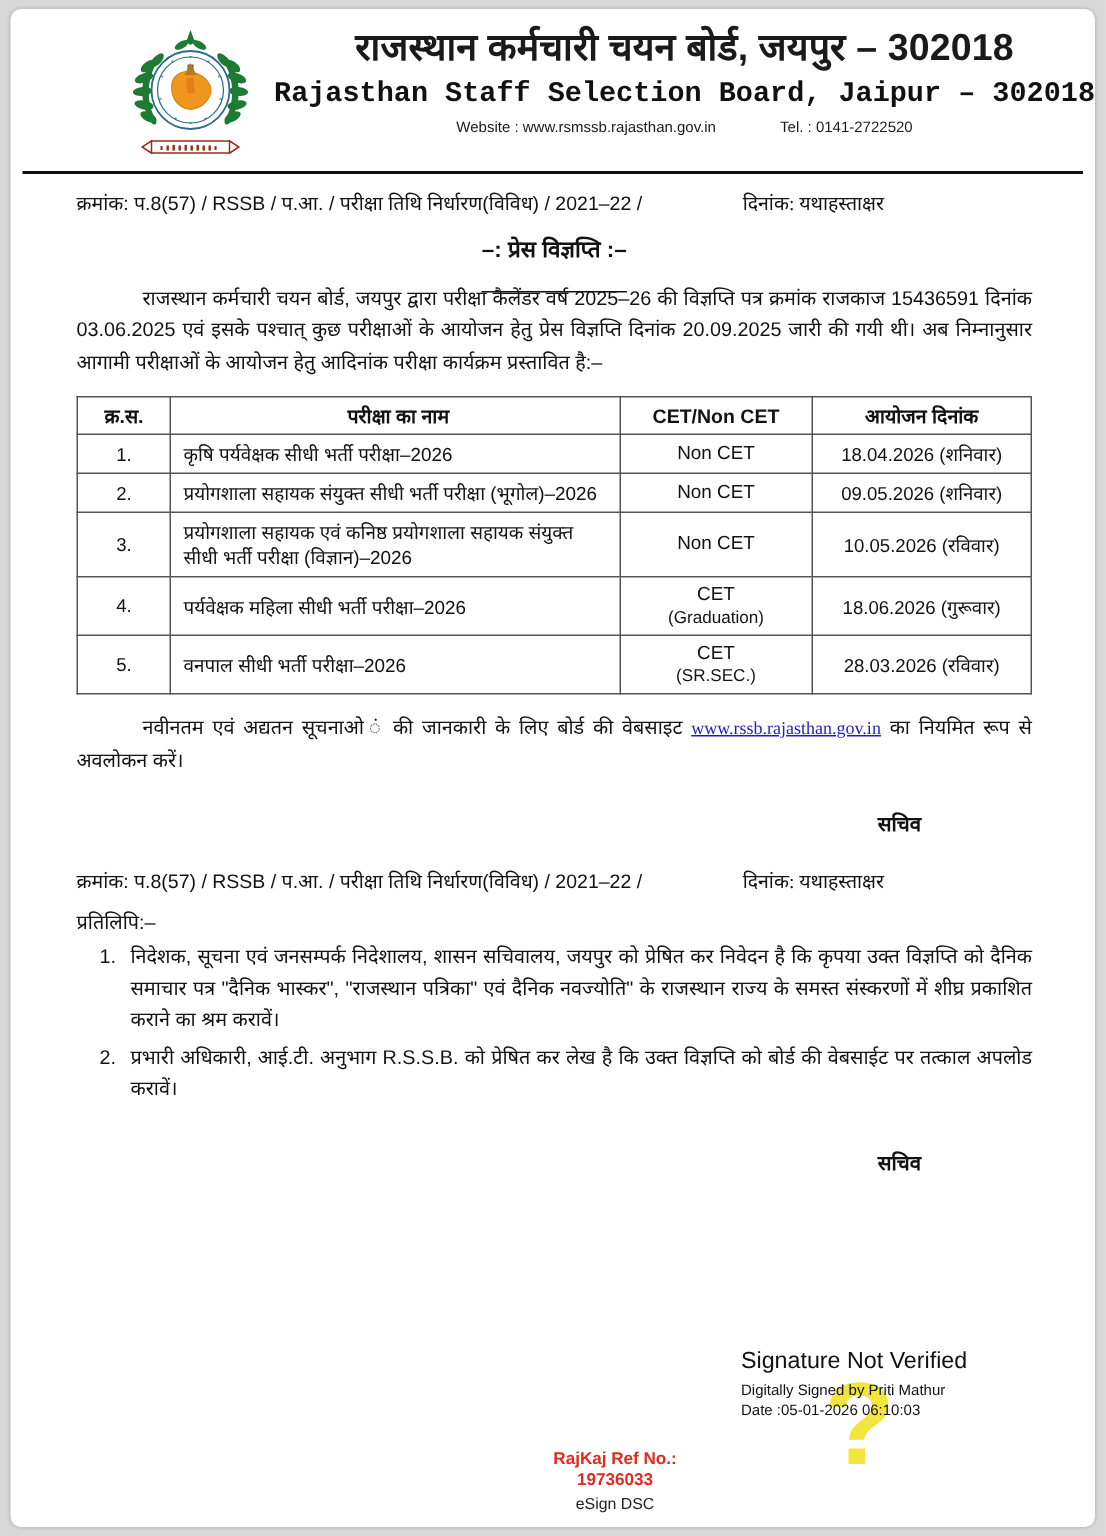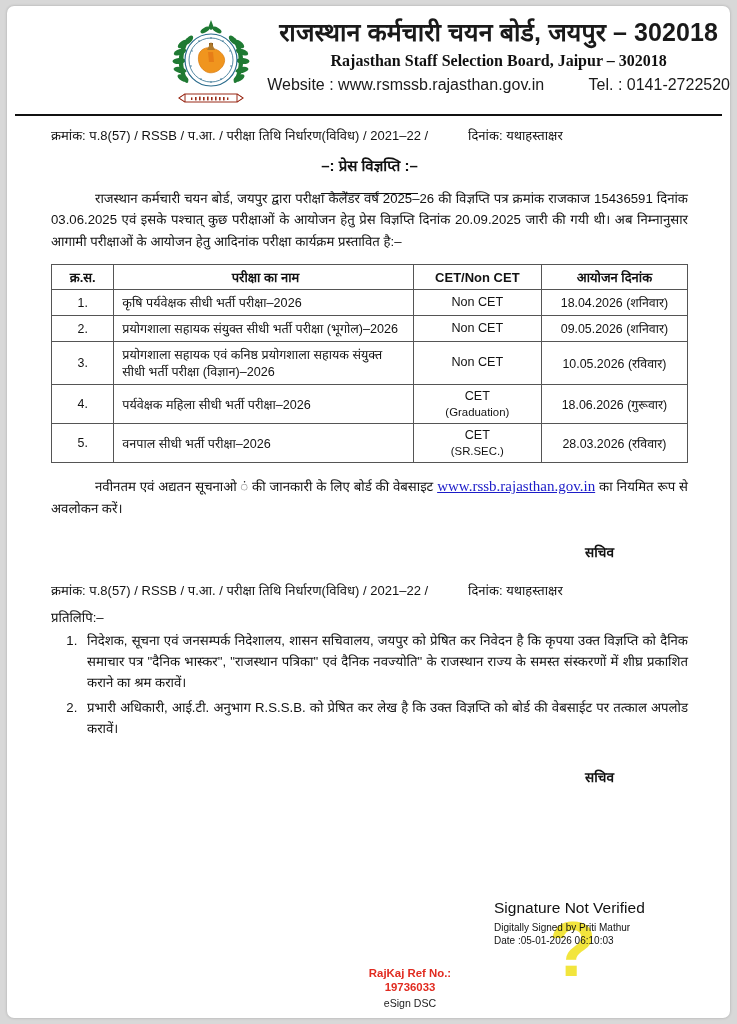--- a/index.html
+++ b/index.html
@@ -55,31 +55,31 @@
   .title-hi {
     font-family: "Liberation Sans", "DejaVu Sans", sans-serif;
     font-size: 25px;
     font-weight: 700;
     color: #1a1a1a;
     letter-spacing: 0.1px;
     line-height: 1.18;
     white-space: nowrap;
   }
   .title-en {
-    font-family: Liberation Serif, serif;
-    font-size: 16px;
+    font-family: Liberation Mono, monospace;
+    font-size: 19px;
     font-weight: 700;
     color: #111;
     line-height: 1.35;
     margin-top: 2px;
     white-space: nowrap;
   }
   .contact-line {
     font-family: "Liberation Sans", sans-serif;
-    font-size: 16px;
+    font-size: 10px;
     color: #1a1a1a;
     margin-top: 5px;
     white-space: nowrap;
   }
   .contact-line .tel { margin-left: 40px; }
 
   .rule {
     height: 0;
     border-top: 2.6px solid #111;
     margin: 6px 8px 0 8px;
@@ -92,21 +92,21 @@
     color: #121212;
   }
 
   .ref-row {
     display: flex;
     align-items: baseline;
     margin-top: 12px;
     font-size: 13px;
   }
   .ref-left { white-space: nowrap; }
-  .ref-right { margin-left: 40px; white-space: nowrap; }
+  .ref-right { margin-left: 67px; white-space: nowrap; font-family: Liberation Serif, serif; }
 
   .doc-title {
     text-align: center;
     margin-top: 11px;
     font-size: 15px;
     font-weight: 700;
   }
   .doc-title span {
     border-bottom: 1.4px solid #111;
     padding-bottom: 19px;
@@ -152,21 +152,21 @@
     margin-top: 11px;
     line-height: 1.62;
     font-size: 13.2px;
     text-align: justify;
     text-indent: 44px;
   }
   .note a, .weblink {
     color: #1c1cc8;
     text-decoration: underline;
     font-family: "Liberation Serif", serif;
-    font-size: 15px;
+    font-size: 12px;
   }
 
   .sign-right {
     text-align: right;
     font-weight: 700;
     font-size: 13.6px;
     margin-top: 22px;
     padding-right: 74px;
   }
 

